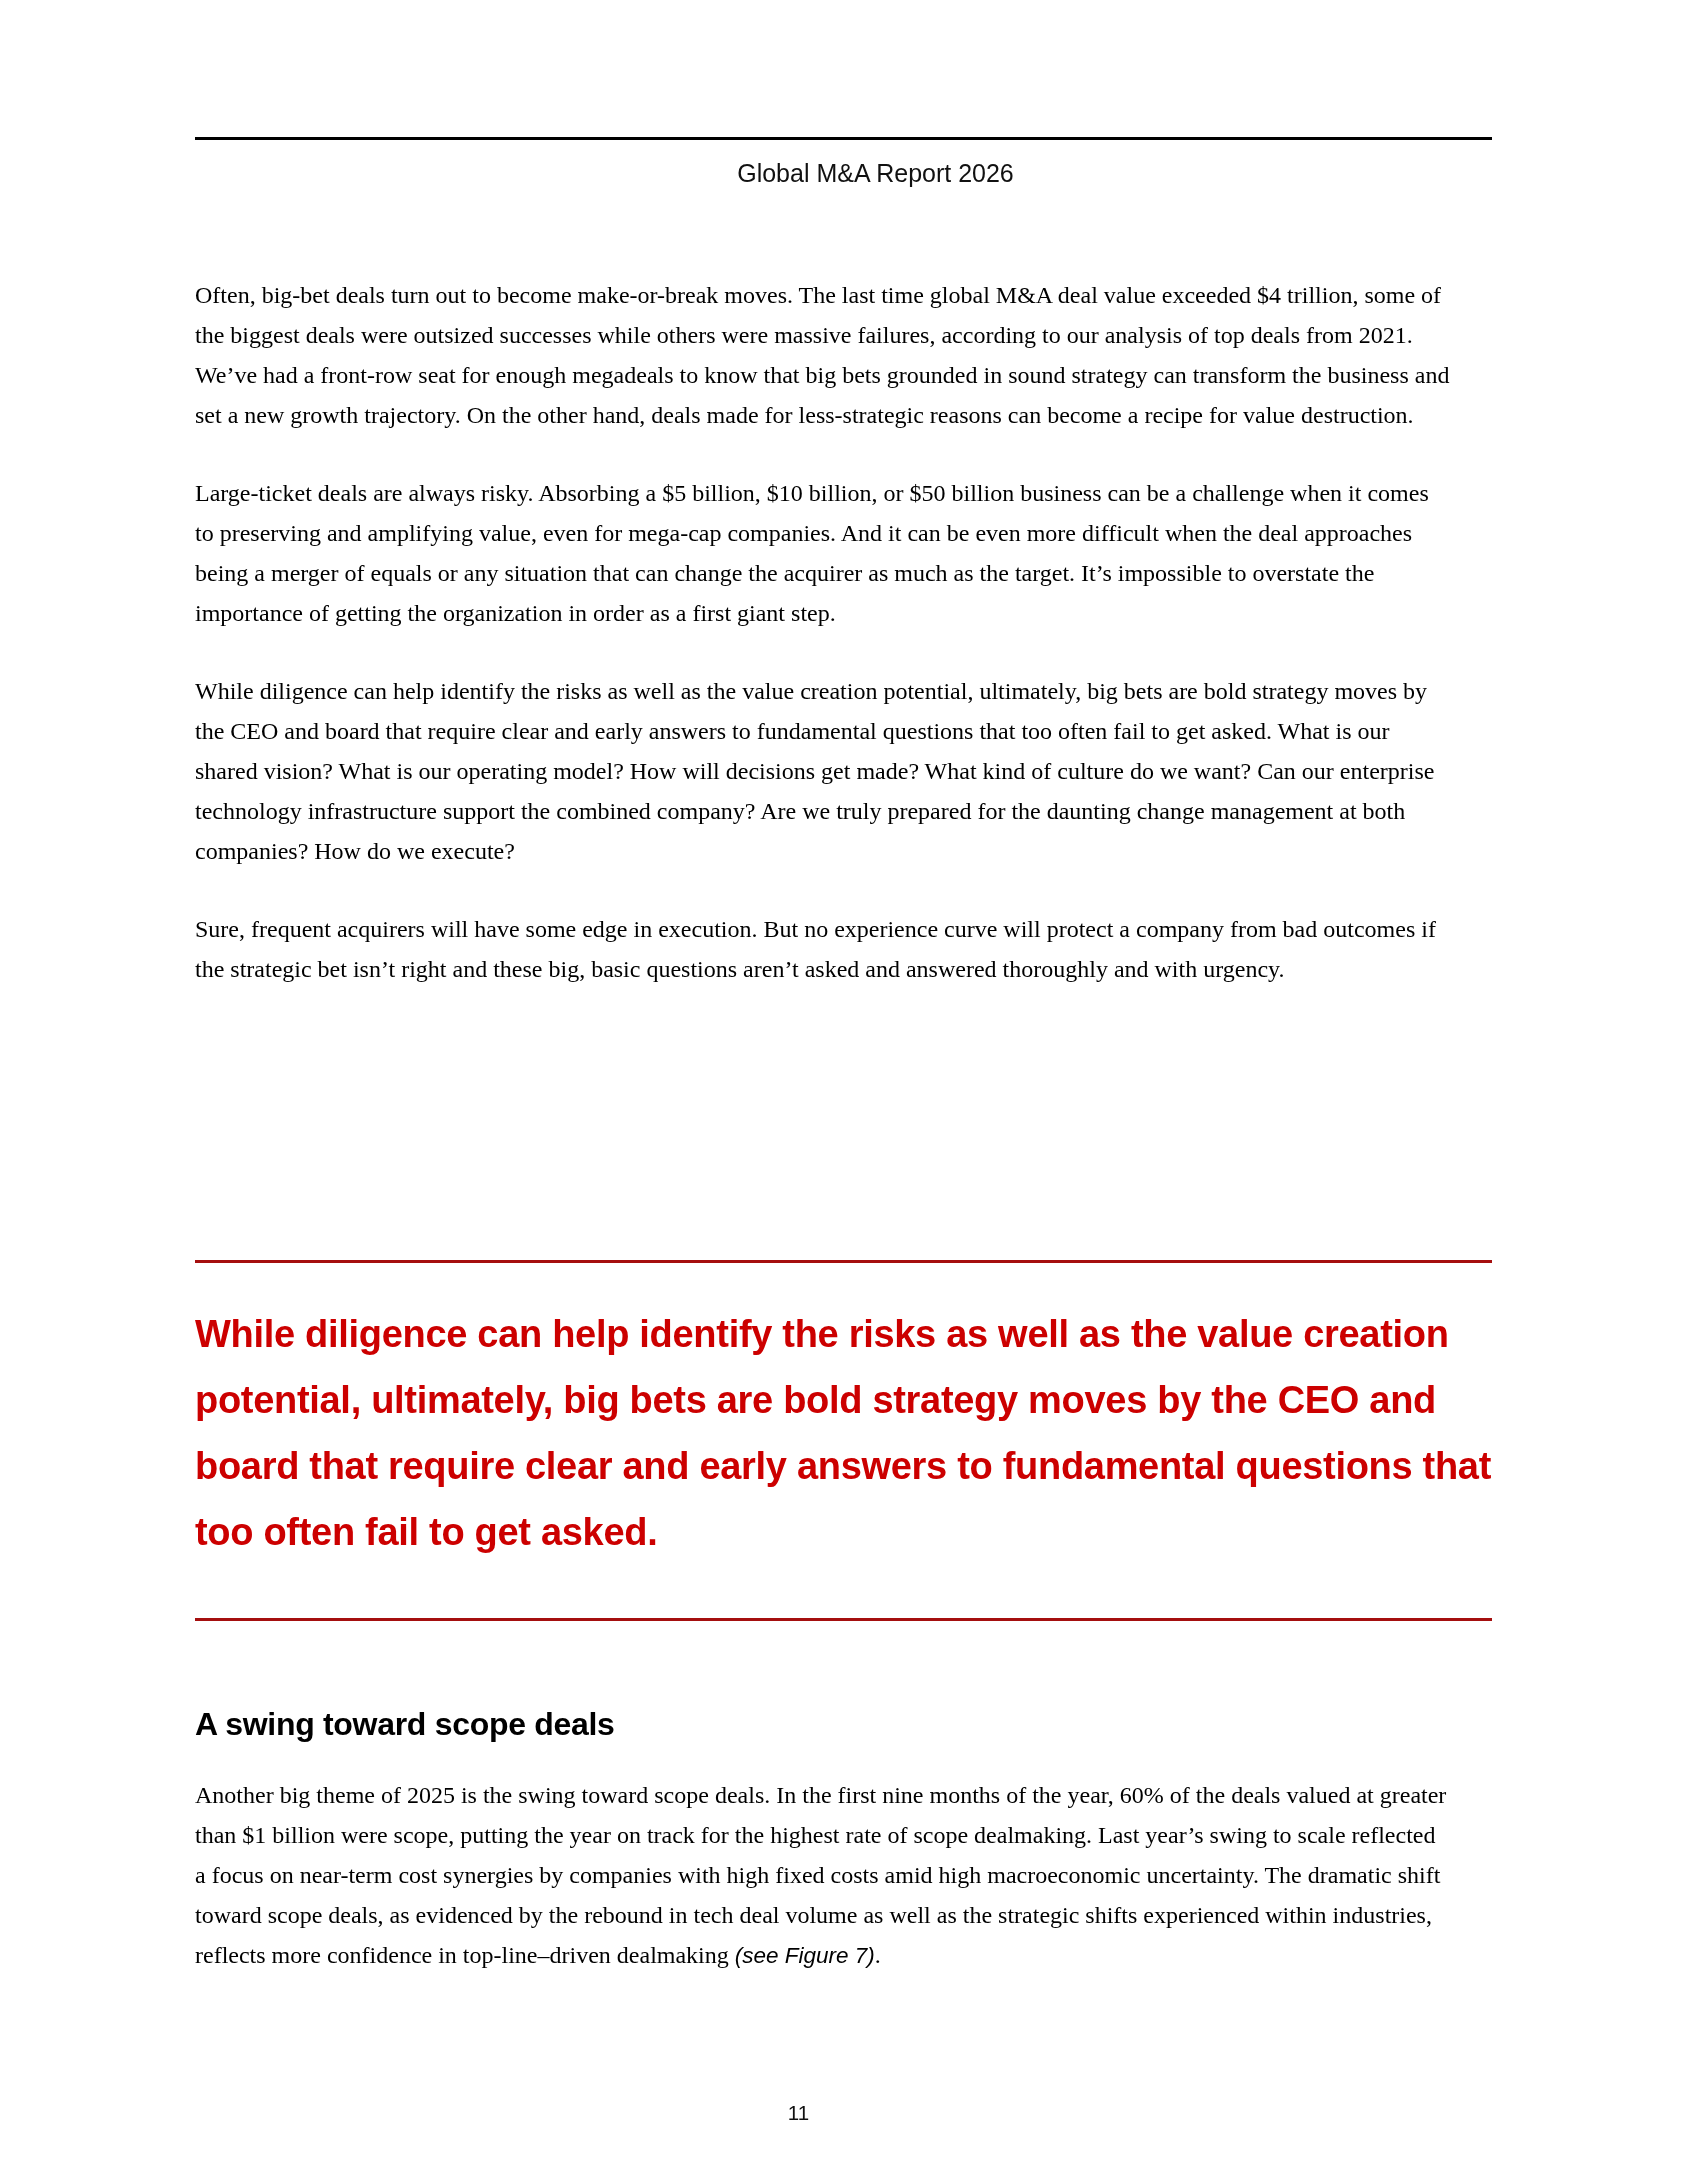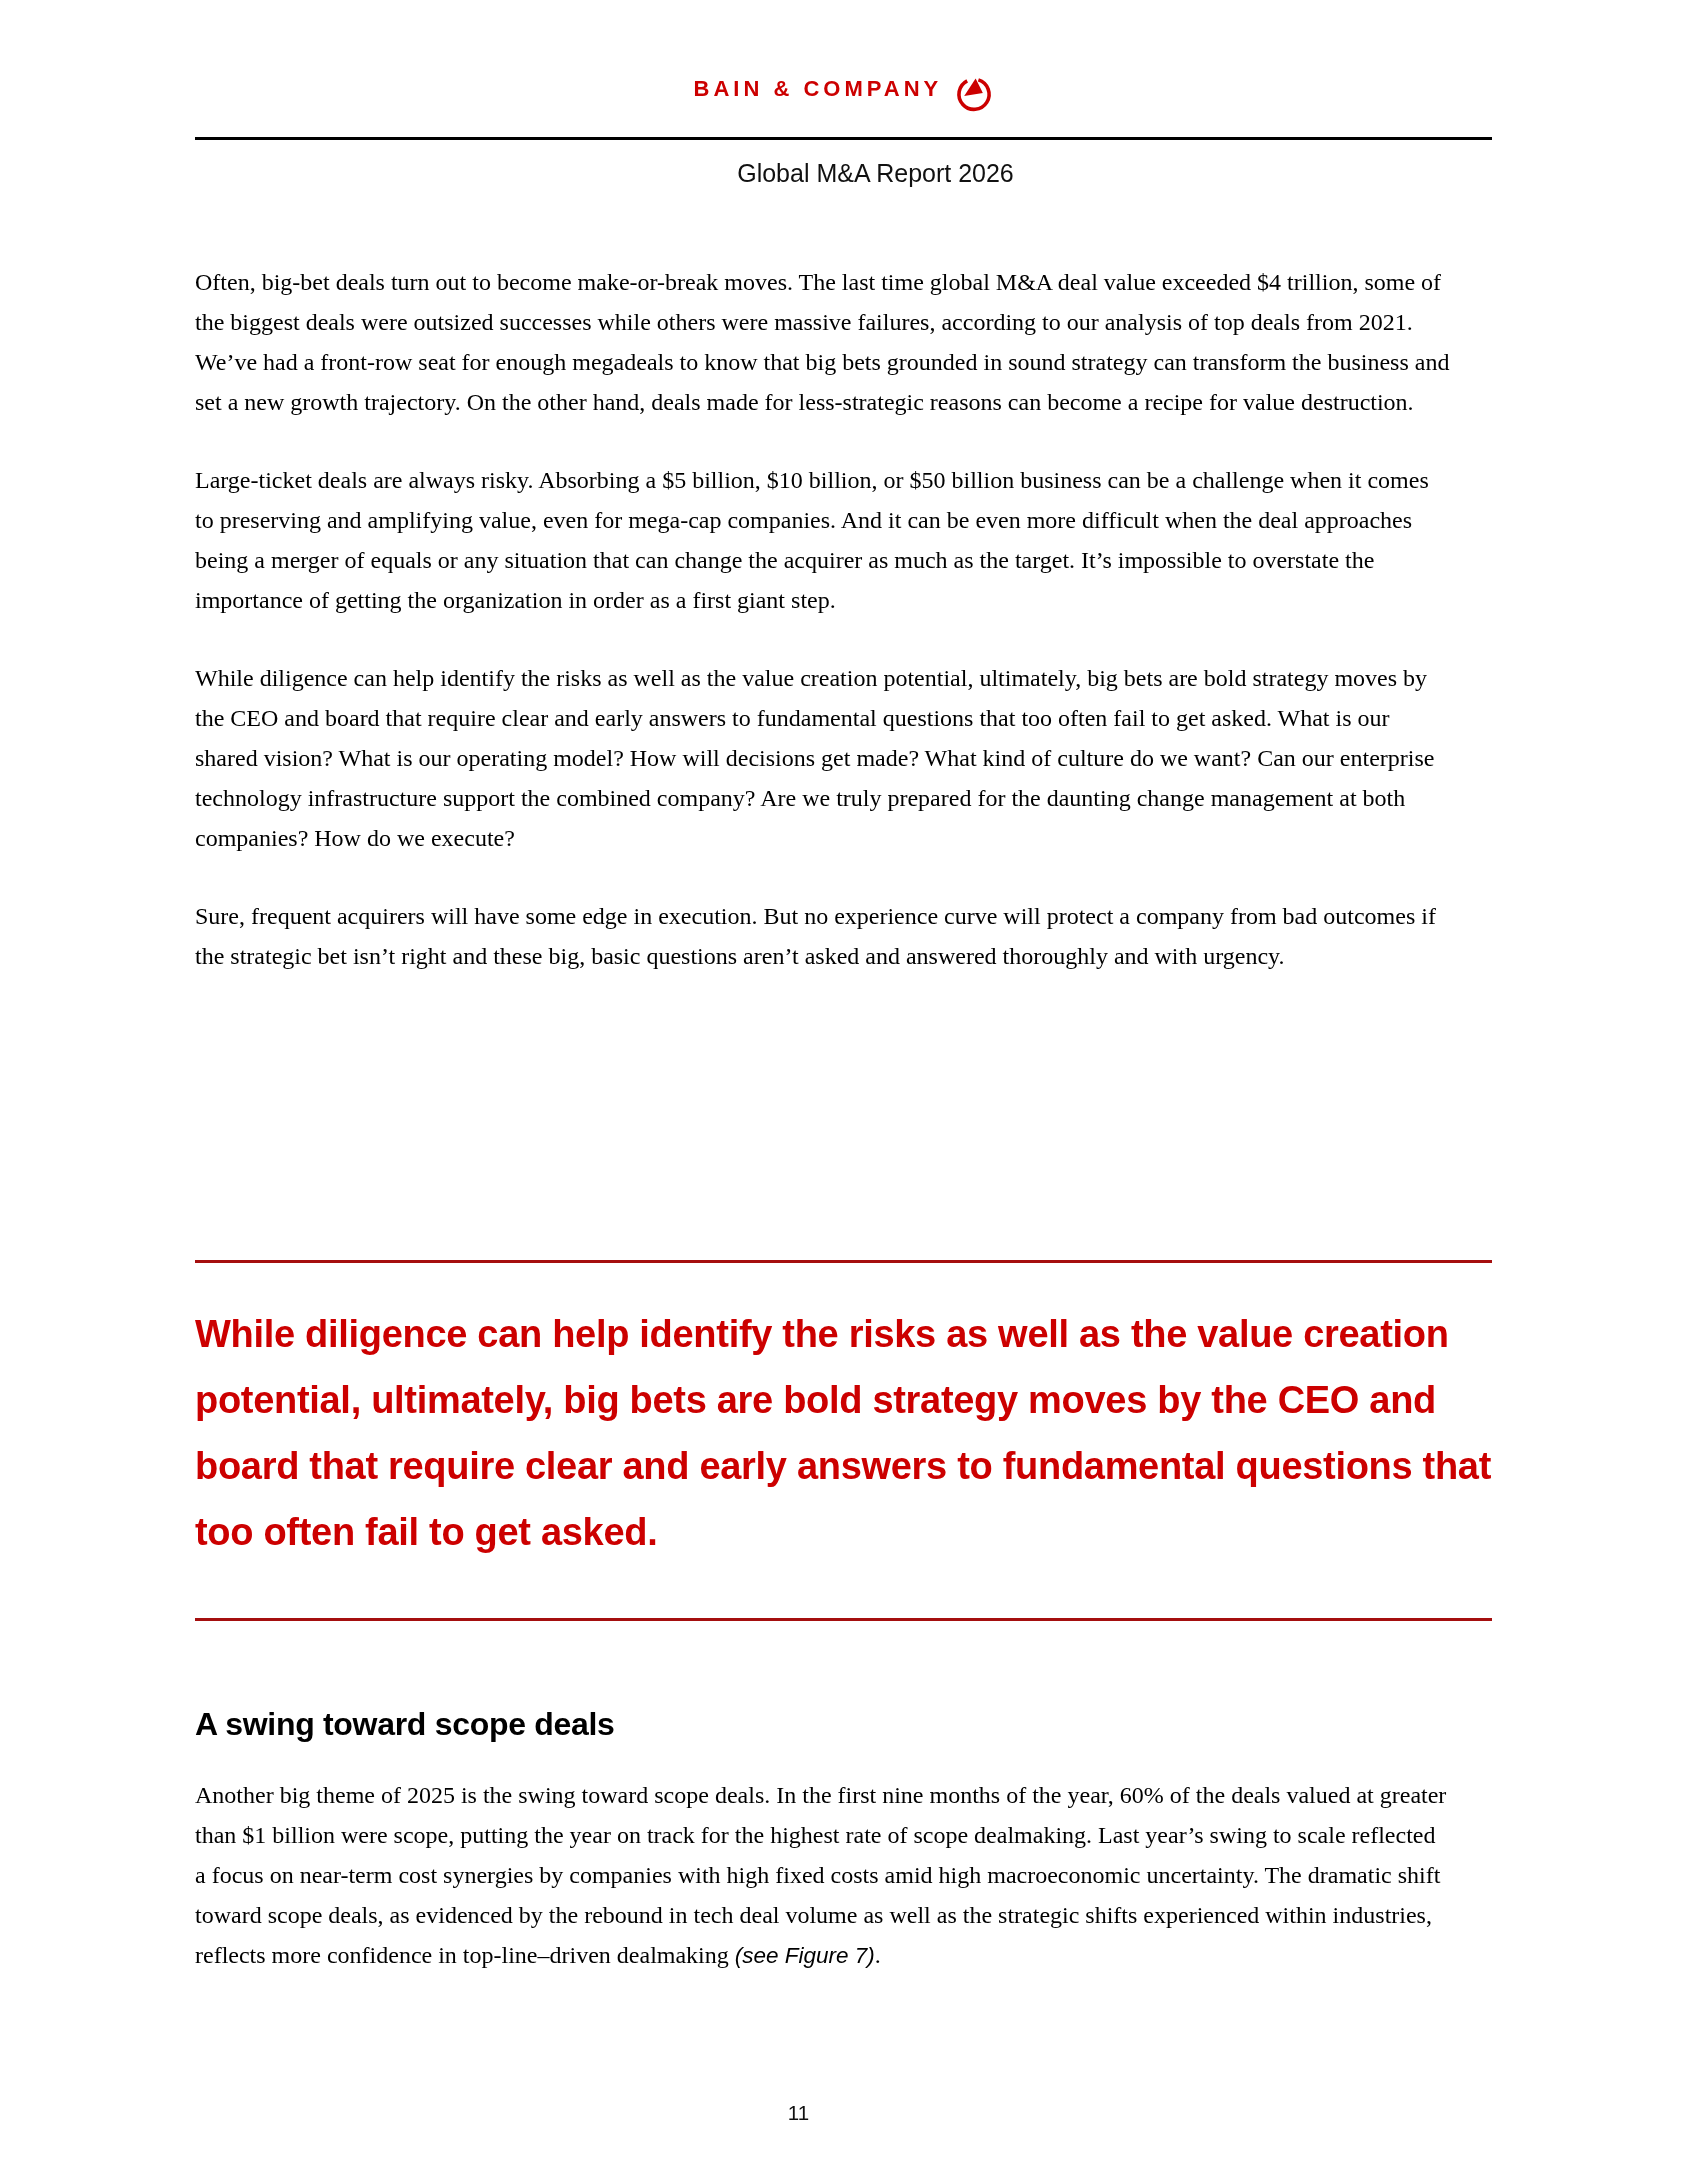--- a/index.html
+++ b/index.html
@@ -31,21 +31,21 @@
     position:absolute; top:159px; left:0; width:1687px;
     text-align:center;
     font-family:"Liberation Sans", sans-serif;
     font-size:25px; color:#111;padding-left:32px;
   }
   
   .body-block {
     position:absolute; top:262px; left:195px; width:1257px;
     font-size:24px; line-height:40px; color:#000;
   }
-  .body-block p { margin:0 0 38px 0;font-family:Liberation Serif, serif; }
+  .body-block p { margin:13px 0 38px 0;font-family:Liberation Serif, serif; }
   .section-paragraph {
     position:absolute; top:1751px; left:195px; width:1257px;
     font-size:24px; line-height:40px; color:#000;
   }
   .figure-ref {
     font-family:"Liberation Sans", sans-serif;
     font-style:italic; font-size:22.5px;text-align:center;
   }
   
   .quote-rule-top {
@@ -75,27 +75,20 @@
     text-align:center;
     font-family:"Liberation Sans", sans-serif;
     font-size:20.5px; color:#111;
   }
 </style>
 </head>
 <body>
 
 <div class="page">
 
-  <div class="logo-row">
-    <span class="logo-text">BAIN &amp; COMPANY</span>
-    <svg class="logo-mark" viewBox="0 0 58 58" aria-hidden="true">
-      <path d="M18.6 10.5 A23 23 0 1 0 35.7 9" fill="none" stroke="#CC0000" stroke-width="5.5"></path>
-      <path d="M31.5 7 L14 33.5 L42.5 29 Z" fill="#CC0000"></path>
-    </svg>
-  </div>
 
   <div class="header-rule"></div>
 
   <div class="report-title">Global M&amp;A Report 2026</div>
 
   <div class="body-block">
     <p>Often, big-bet deals turn out to become make-or-break moves. The last time global M&amp;A deal value exceeded $4 trillion, some of the biggest deals were outsized successes while others were massive failures, according to our analysis of top deals from 2021. We’ve had a front-row seat for enough megadeals to know that big bets grounded in sound strategy can transform the business and set a new growth trajectory. On the other hand, deals made for less-strategic reasons can become a recipe for value destruction.</p>
     <p>Large-ticket deals are always risky. Absorbing a $5 billion, $10 billion, or $50 billion business can be a challenge when it comes to preserving and amplifying value, even for mega-cap companies. And it can be even more difficult when the deal approaches being a merger of equals or any situation that can change the acquirer as much as the target. It’s impossible to overstate the importance of getting the organization in order as a first giant step.</p>
     <p>While diligence can help identify the risks as well as the value creation potential, ultimately, big bets are bold strategy moves by the CEO and board that require clear and early answers to fundamental questions that too often fail to get asked. What is our shared vision? What is our operating model? How will decisions get made? What kind of culture do we want? Can our enterprise technology infrastructure support the combined company? Are we truly prepared for the daunting change management at both companies? How do we execute?</p>
     <p>Sure, frequent acquirers will have some edge in execution. But no experience curve will protect a company from bad outcomes if the strategic bet isn’t right and these big, basic questions aren’t asked and answered thoroughly and with urgency.</p>

